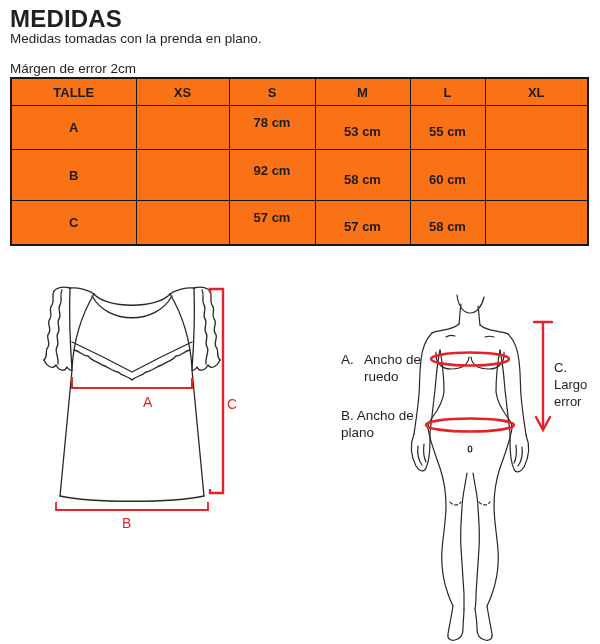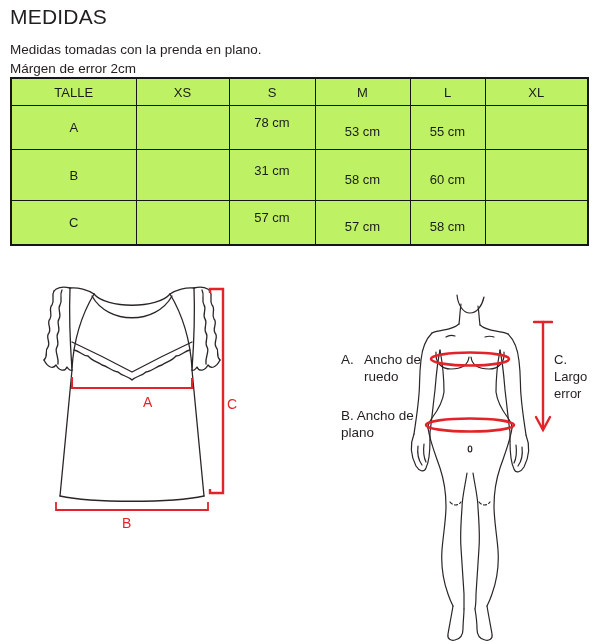--- a/index.html
+++ b/index.html
@@ -2,44 +2,44 @@
 <html><head>
 <meta charset="utf-8">
 <style>
   html,body{margin:0;padding:0;}
   body{
     width:600px;height:644px;position:relative;background:#ffffff;
     font-family:"Liberation Sans", sans-serif;color:#231f20;overflow:hidden;
   }
   .abs{position:absolute;}
   
-  .title{left:10px;top:5px;font-size:21px;font-weight:400;letter-spacing:.2px;}
-  .sub1{left:10px;top:42px;font-size:13.5px;}
+  .title{left:10px;top:5px;font-size:24px;font-weight:700;letter-spacing:.2px;}
+  .sub1{left:10px;top:31px;font-size:13.5px;}
   .sub2{left:10px;top:61px;font-size:13.5px;}
   
   .size-table{left:10px;top:77px;border-collapse:collapse;table-layout:fixed;width:577px;}
   .size-table td{
-    border:1.5px solid #161616;background:#bef264;text-align:center;
-    font-size:13px;color:#1c1c1c;padding:0;overflow:hidden;
+    border:1.5px solid #161616;background:#f97316;text-align:center;
+    font-size:13px;color:#1c1c1c;padding:0;overflow:hidden;font-weight:bold;
   }
   .size-table{border:2px solid #161616;}
   .size-table tr.hdr td{height:26px;}
   .size-table tr.rA td{height:43px;}
   .size-table tr.rB td{height:50px;}
   .size-table tr.rC td{height:43px;}
   .size-table td span{display:inline-block;}
   .v-high span{transform:translateY(-5px);}
   .v-low span{transform:translateY(4px);}
   
   .red-label{color:#e2242a;font-size:14px;font-weight:400;}
   .legend{font-size:13.5px;line-height:17px;color:#231f20;}
   .legend-a{left:341px;top:351px;display:flex;}
   .legend-a .marker{width:23px;flex:0 0 23px;}
   .legend-b{left:341px;top:407px;}
-  .legend-c{left:554px;top:351px;font-size:13px;line-height:17px;}
+  .legend-c{left:554px;top:359px;font-size:13px;line-height:17px;}
   svg{display:block;}
 </style>
 </head>
 <body>
 
 <div class="abs title">MEDIDAS</div>
 <div class="abs sub1">Medidas tomadas con la prenda en plano.</div>
 <div class="abs sub2">Márgen de error 2cm</div>
 
 <table class="abs size-table">
@@ -64,21 +64,21 @@
     <td><span>A</span></td>
     <td><span></span></td>
     <td class="v-high"><span>78 cm</span></td>
     <td class="v-low"><span>53 cm</span></td>
     <td class="v-low"><span>55 cm</span></td>
     <td><span></span></td>
   </tr>
   <tr class="rB">
     <td><span>B</span></td>
     <td><span></span></td>
-    <td class="v-high"><span>31 cm</span></td>
+    <td class="v-high"><span>92 cm</span></td>
     <td class="v-low"><span>58 cm</span></td>
     <td class="v-low"><span>60 cm</span></td>
     <td><span></span></td>
   </tr>
   <tr class="rC">
     <td><span>C</span></td>
     <td><span></span></td>
     <td class="v-high"><span>57 cm</span></td>
     <td class="v-low"><span>57 cm</span></td>
     <td class="v-low"><span>58 cm</span></td>

